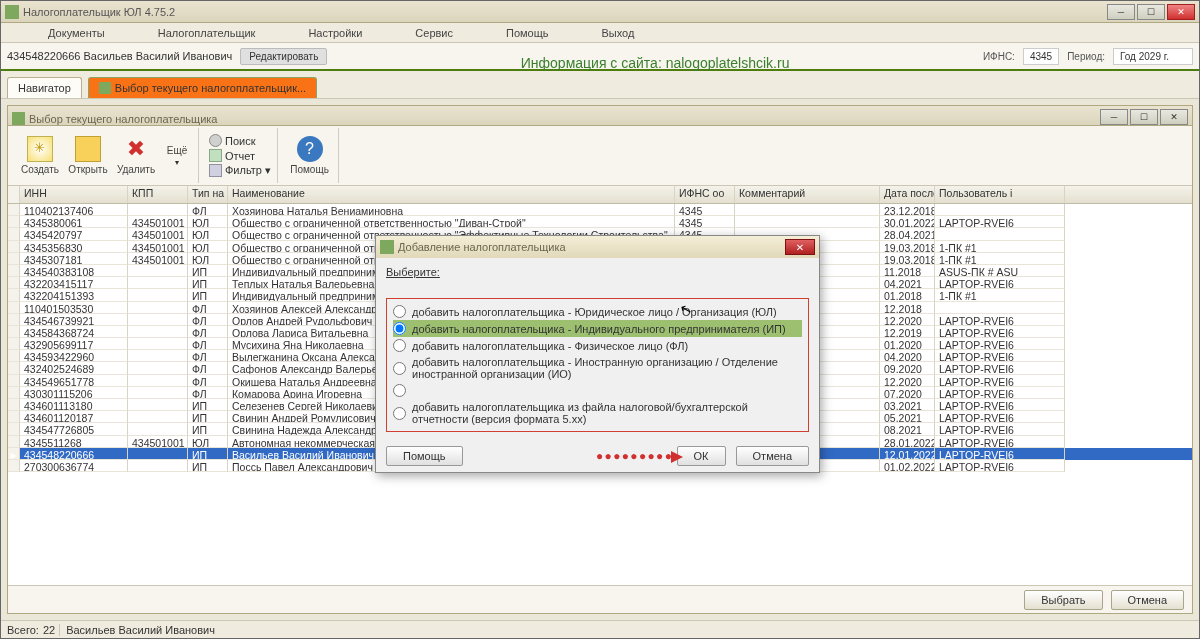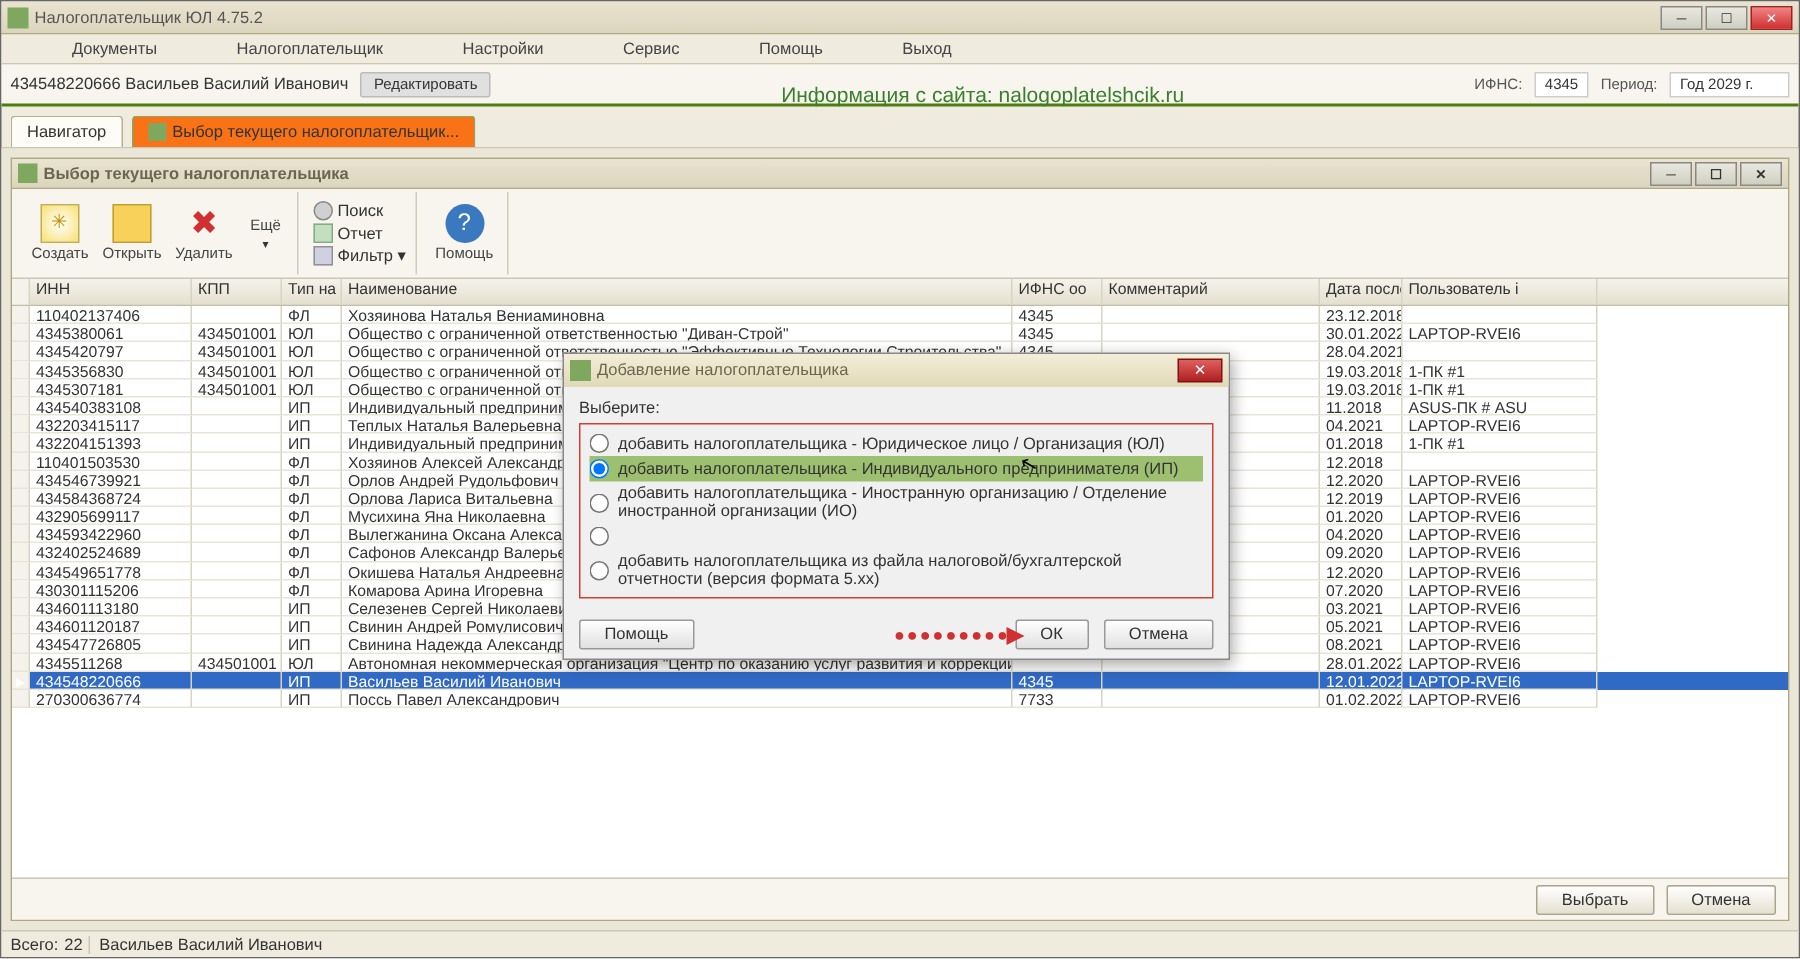--- a/index.html
+++ b/index.html
@@ -30,21 +30,21 @@
 
 
 .navtabs { height:28px; display:flex; align-items:flex-end; padding:0 6px; gap:6px; border-bottom:1px solid #ccc7b4; }
 .tab { background:#fdfcf7; border:1px solid #b8b090; border-bottom:none; padding:4px 10px; border-radius:3px 3px 0 0; display:flex; align-items:center; gap:4px; }
 .tab.active { background:#f97316; border-color:#8aa666; }
 .tab .tabicon { width:12px; height:12px; background:#7fa85f; display:inline-block; }
 
 
 .child-area { flex:1; position:relative; background:#eae6d8; padding:6px; }
 .child-window { position:absolute; inset:6px; background:#fff; border:1px solid #b0a880; display:flex; flex-direction:column; }
-.child-title { height:20px; background:linear-gradient(#e9e3d0,#dcd5bd); display:flex; align-items:center; padding:0 4px; border-bottom:1px solid #b0a880;font-weight:bold; }
+.child-title { height:20px; background:linear-gradient(#e9e3d0,#dcd5bd); display:flex; align-items:flex-end; padding:0 4px; border-bottom:1px solid #b0a880; }
 .child-title .t { flex:1; color:#6b6650; }
 .child-title .icon { width:13px; height:13px; background:#7fa85f; margin-right:4px; }
 
 
 .ribbon { height:60px; background:#f7f5ee; border-bottom:1px solid #ccc7b4; display:flex; align-items:stretch; padding:2px 4px; gap:4px; }
 .ribgroup { display:flex; border-right:1px solid #d0ccbc; padding:0 6px; align-items:center; gap:4px; }
 .ribbtn { display:flex; flex-direction:column; align-items:center; justify-content:center; width:44px; gap:2px; padding:2px; }
 .ribbtn .glyph { width:26px; height:26px; }
 .ribbtn .glyph.new { background:radial-gradient(circle,#fff,#f8e070); border:1px solid #c0b050; position:relative; }
 .ribbtn .glyph.new::after { content:"✳"; position:absolute; top:3px; left:6px; color:#c09000; font-size:13px; }
@@ -81,21 +81,21 @@
 .statusbar { height:18px; background:#efebdf; border-top:1px solid #ccc7b4; display:flex; align-items:center; padding:0 6px; color:#555; font-size:10px; gap:4px; }
 .statusbar .cell { border-left:1px solid #ccc7b4; padding:0 6px; }
 
 
 .modal { position:absolute; left:375px; top:235px; width:445px; background:#f0f0f0; border:1px solid #888; box-shadow:2px 3px 10px rgba(0,0,0,.35); }
 .modal-title { height:22px; background:linear-gradient(#f4eed8,#e0d8b8); display:flex; align-items:center; padding:0 4px; }
 .modal-title .t { flex:1; color:#6b6650; }
 .modal-title .icon { width:14px; height:14px; background:#7fa85f; margin-right:4px; }
 .modal-title .close { width:30px; height:16px; background:linear-gradient(#e06060,#b02020); color:#fff; display:flex; align-items:center; justify-content:center; font-size:10px; border:1px solid #801010; }
 .modal-body { padding:8px 10px; }
-.modal-body .heading { margin-bottom:4px; color:#333; }
+.modal-body .heading { margin-bottom:20px; color:#333;text-decoration:underline; }
 .radio-box { border:1px solid #d04030; padding:4px 6px; }
 .radio-box label { display:flex; align-items:center; gap:6px; padding:2px 0; font-size:10.5px; color:#333; cursor:pointer; }
 .radio-box input { margin:0; }
 .radio-box label.sel { background:#9dc070; }
 .modal-footer { display:flex; padding:6px 10px; align-items:center; position:relative; }
 .modal-footer .btn { background:linear-gradient(#fff,#e0e0e0); border:1px solid #999; padding:3px 16px; border-radius:2px; font-size:11px; }
 .modal-footer .spacer { flex:1; }
 .arrow { position:absolute; left:220px; top:9px; color:#d03030; font-size:12px; letter-spacing:-1px; }
 .arrow .head { display:inline-block; width:0; height:0; border-left:12px solid #d03030; border-top:6px solid transparent; border-bottom:6px solid transparent; vertical-align:middle; }
 .cursor { position:absolute; left:680px; top:301px; font-size:14px; color:#000; transform:rotate(-15deg); pointer-events:none; }
@@ -482,20 +482,24 @@
         <label>
           <input type="radio" name="tpt" style="">
           <span>добавить налогоплательщика - Юридическое лицо / Организация (ЮЛ)</span>
         </label>
         <label class="sel">
           <input type="radio" name="tpt" checked="" style="">
           <span>добавить налогоплательщика - Индивидуального предпринимателя (ИП)</span>
         </label>
         <label>
           <input type="radio" name="tpt" style="">
+          <span>добавить налогоплательщика - Физическое лицо (ФЛ)</span>
+        </label>
+        <label>
+          <input type="radio" name="tpt" style="">
           <span>добавить налогоплательщика - Иностранную организацию / Отделение иностранной организации (ИО)</span>
         </label>
         <label>
           <input type="radio" name="tpt" style="">
         </label>
         <label>
           <input type="radio" name="tpt" style="">
           <span>добавить налогоплательщика из файла налоговой/бухгалтерской отчетности (версия формата 5.xx)</span>
         </label>
       </div>

